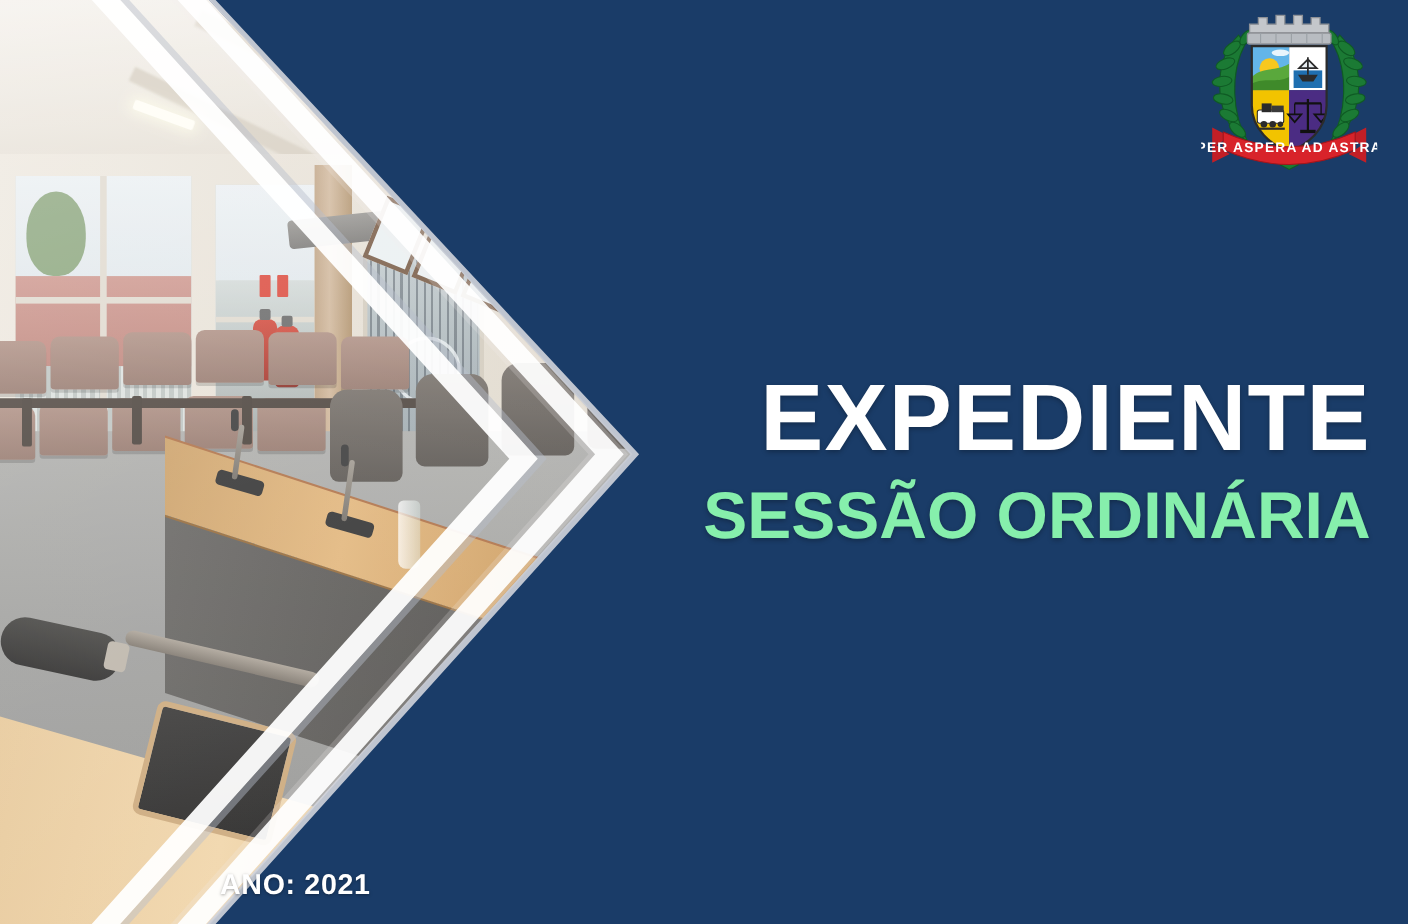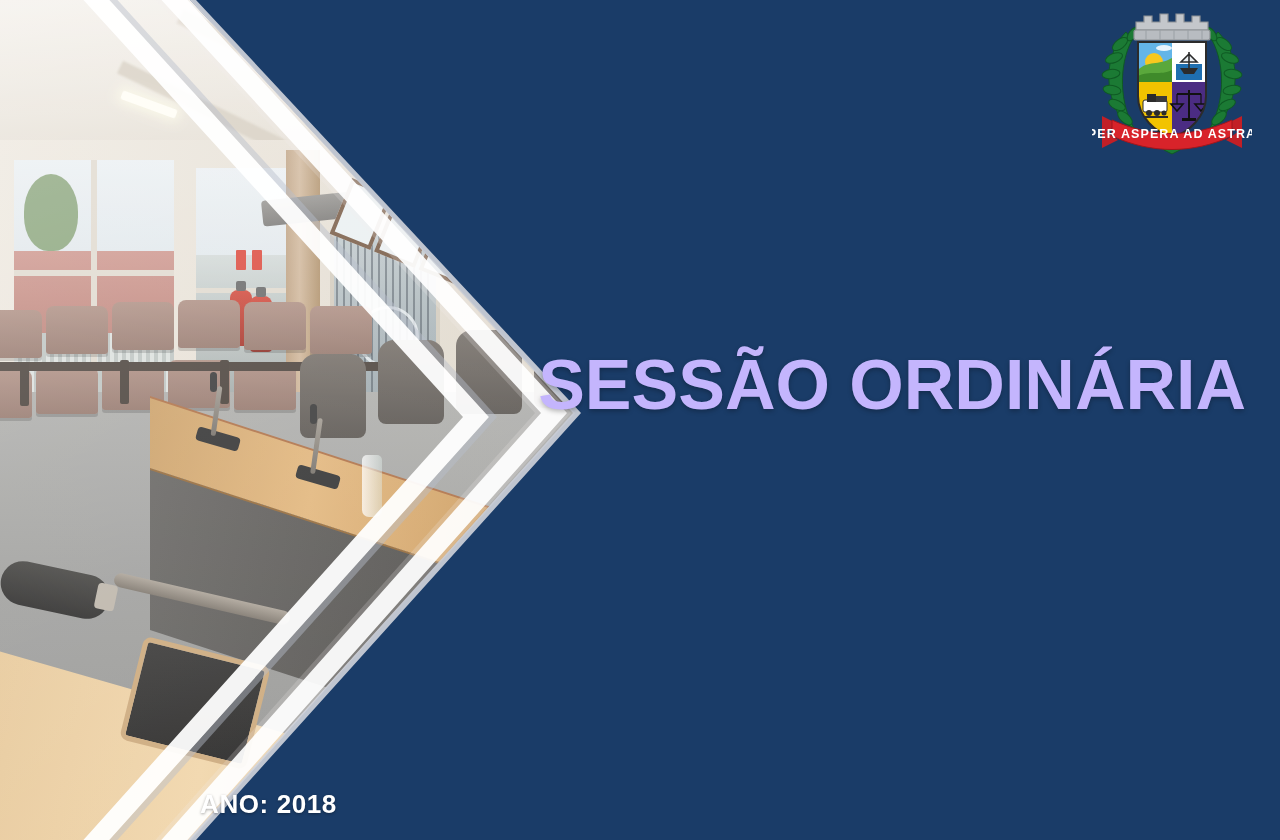--- a/index.html
+++ b/index.html
@@ -234,24 +234,24 @@
     color: #ffffff;
     font-family: "Liberation Sans", sans-serif;
     font-weight: bold;
     font-size: 86px;
     letter-spacing: 1px;
     line-height: 1.04;
     margin: 0;
     text-shadow: 0 2px 5px rgba(0,0,0,.28);
   }
   .title-sub {
-    color: #c4b5fd;
+    color: #86efac;
     font-family: "Liberation Sans", sans-serif;
     font-weight: bold;
-    font-size: 70px;
+    font-size: 60px;
     letter-spacing: 0px;
     line-height: 1.08;
     margin: 12px 0 0 0;
     text-shadow: 0 2px 5px rgba(0,0,0,.28);
   }
 
   .footer-left {
     position: absolute;
     left: 200px;
     bottom: 20px;
@@ -488,18 +488,19 @@
       <g>
         <path d="M10 112 L26 120 L14 128 L26 136 L10 144 Z" fill="#c21f26"></path>
         <path d="M150 112 L134 120 L146 128 L134 136 L150 144 Z" fill="#c21f26"></path>
         <path d="M20 116 C60 134 100 134 140 116 L140 132 C100 150 60 150 20 132 Z" fill="#d8232a" stroke="#a2151b" stroke-width="1"></path>
         <text x="80" y="134" text-anchor="middle" font-family="Liberation Sans, sans-serif" font-size="12.5" font-weight="bold" fill="#ffffff" letter-spacing="1.1">PER ASPERA AD ASTRA</text>
       </g>
     </svg>
   </div>
 
   <div class="title-block">
+    <h1 class="title-main">EXPEDIENTE</h1>
     <h2 class="title-sub">SESSÃO ORDINÁRIA</h2>
   </div>
 
-  <div class="footer-left">ANO: 2018</div>
+  <div class="footer-left">ANO: 2021</div>
 
 </div>
 
 </body></html>

